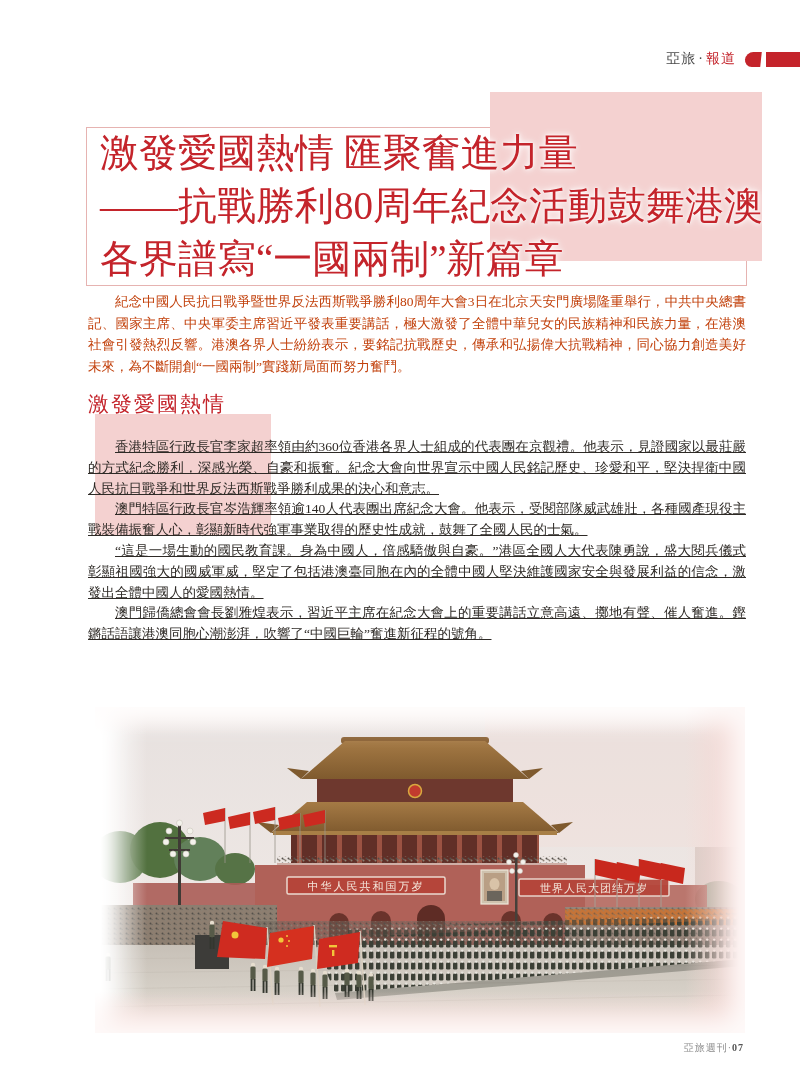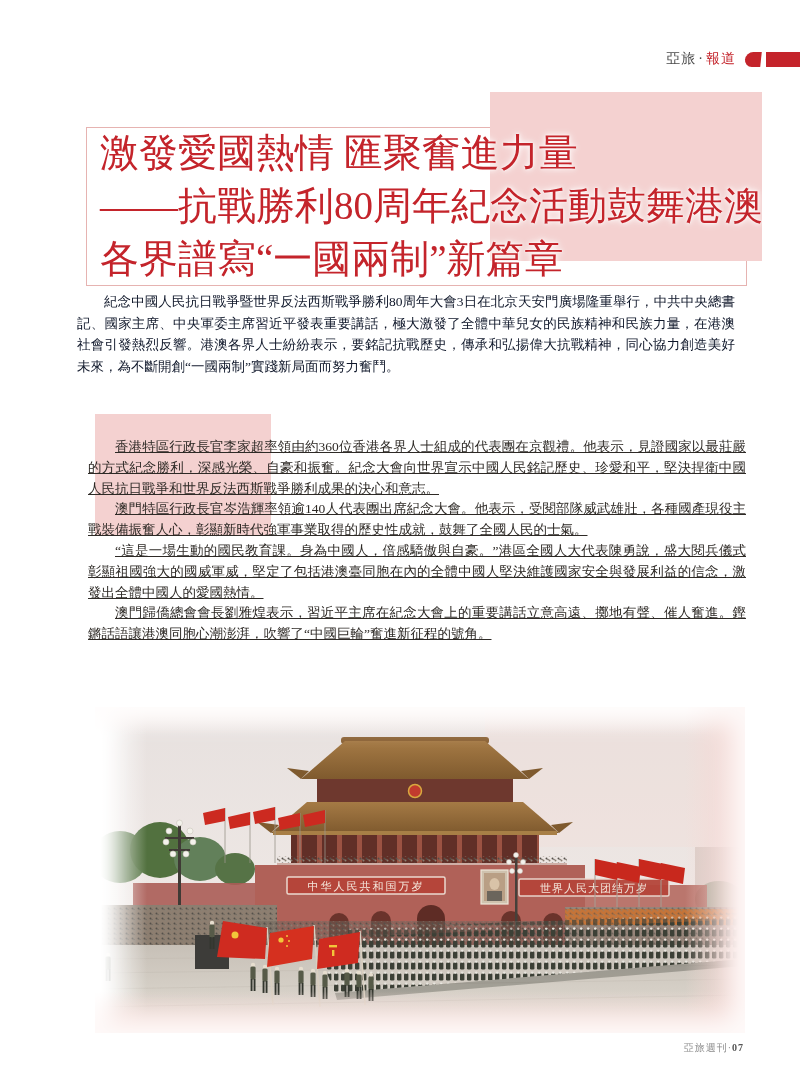--- a/index.html
+++ b/index.html
@@ -15,22 +15,22 @@
                border-radius:9px 0 0 9px;margin-left:9px;transform:skewX(-6deg);}
   .mh-bar{display:inline-block;width:34px;height:15px;background:#c4242b;margin-left:5px;}
   
   .title-pink{position:absolute;left:490px;top:92px;width:272px;height:169px;background:#f4d1d0;z-index:1;}
   .title-frame{position:absolute;left:86px;top:127px;width:659px;height:157px;
                border:1px solid #e6b3b1;z-index:0;}
   .headline{position:absolute;left:100px;top:126px;width:690px;z-index:2;margin:0;
             color:#c4242b;font-size:39px;line-height:53px;font-weight:normal;
             text-shadow:0 0 2px #fff,0 0 5px #fff,0 0 8px #fff;}
   
-  .lede{position:absolute;left:77px;top:291px;width:658px;margin:0;z-index:2;
-        font-size:13.5px;line-height:21.7px;color:#0f172a;text-align:justify;text-indent:2em;}
+  .lede{position:absolute;left:88px;top:291px;width:658px;margin:0;z-index:2;
+        font-size:13.5px;line-height:21.7px;color:#c2410c;text-align:justify;text-indent:2em;}
   .section-heading{position:absolute;left:88px;top:390px;margin:0;z-index:2;
         color:#c4242b;font-size:21px;font-weight:normal;letter-spacing:2px;}
   .heading-pink{position:absolute;left:95px;top:414px;width:176px;height:121px;background:#f4d1d0;z-index:1;}
   .paras{position:absolute;left:88px;top:437px;width:658px;z-index:2;
          font-size:13.5px;line-height:20.8px;color:#2e2a26;text-align:justify;text-decoration:underline;}
   .paras p{margin:0;text-indent:2em;}
   
   .photo-wrap{position:absolute;left:95px;top:707px;width:650px;height:326px;margin:0;
               background:linear-gradient(102deg,#ffffff 0%,#fdf0ee 45%,#f6d9d5 100%);}
   .photo-wrap svg{position:absolute;inset:0;display:block;}
@@ -62,20 +62,21 @@
   <div class="title-frame"></div>
   <div class="title-pink"></div>
   <h1 class="headline">
     <div>激發愛國熱情 匯聚奮進力量</div>
     <div>——抗戰勝利80周年紀念活動鼓舞港澳</div>
     <div>各界譜寫“一國兩制”新篇章</div>
   </h1>
 
   <p class="lede">紀念中國人民抗日戰爭暨世界反法西斯戰爭勝利80周年大會3日在北京天安門廣場隆重舉行，中共中央總書記、國家主席、中央軍委主席習近平發表重要講話，極大激發了全體中華兒女的民族精神和民族力量，在港澳社會引發熱烈反響。港澳各界人士紛紛表示，要銘記抗戰歷史，傳承和弘揚偉大抗戰精神，同心協力創造美好未來，為不斷開創“一國兩制”實踐新局面而努力奮鬥。</p>
 
+  <h2 class="section-heading">激發愛國熱情</h2>
   <div class="heading-pink"></div>
 
   <div class="paras">
     <p>香港特區行政長官李家超率領由約360位香港各界人士組成的代表團在京觀禮。他表示，見證國家以最莊嚴的方式紀念勝利，深感光榮、自豪和振奮。紀念大會向世界宣示中國人民銘記歷史、珍愛和平，堅決捍衛中國人民抗日戰爭和世界反法西斯戰爭勝利成果的決心和意志。</p>
     <p>澳門特區行政長官岑浩輝率領逾140人代表團出席紀念大會。他表示，受閱部隊威武雄壯，各種國產現役主戰裝備振奮人心，彰顯新時代強軍事業取得的歷史性成就，鼓舞了全國人民的士氣。</p>
     <p>“這是一場生動的國民教育課。身為中國人，倍感驕傲與自豪。”港區全國人大代表陳勇說，盛大閱兵儀式彰顯祖國強大的國威軍威，堅定了包括港澳臺同胞在內的全體中國人堅決維護國家安全與發展利益的信念，激發出全體中國人的愛國熱情。</p>
     <p>澳門歸僑總會會長劉雅煌表示，習近平主席在紀念大會上的重要講話立意高遠、擲地有聲、催人奮進。鏗鏘話語讓港澳同胞心潮澎湃，吹響了“中國巨輪”奮進新征程的號角。</p>
   </div>
 
   <figure class="photo-wrap">

